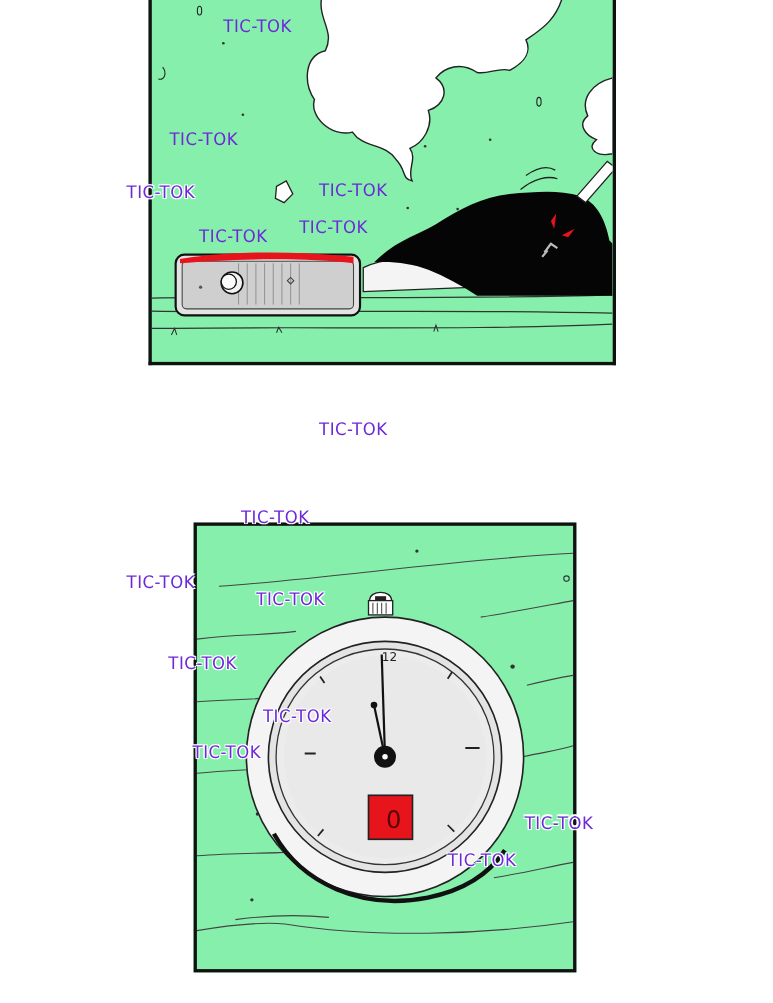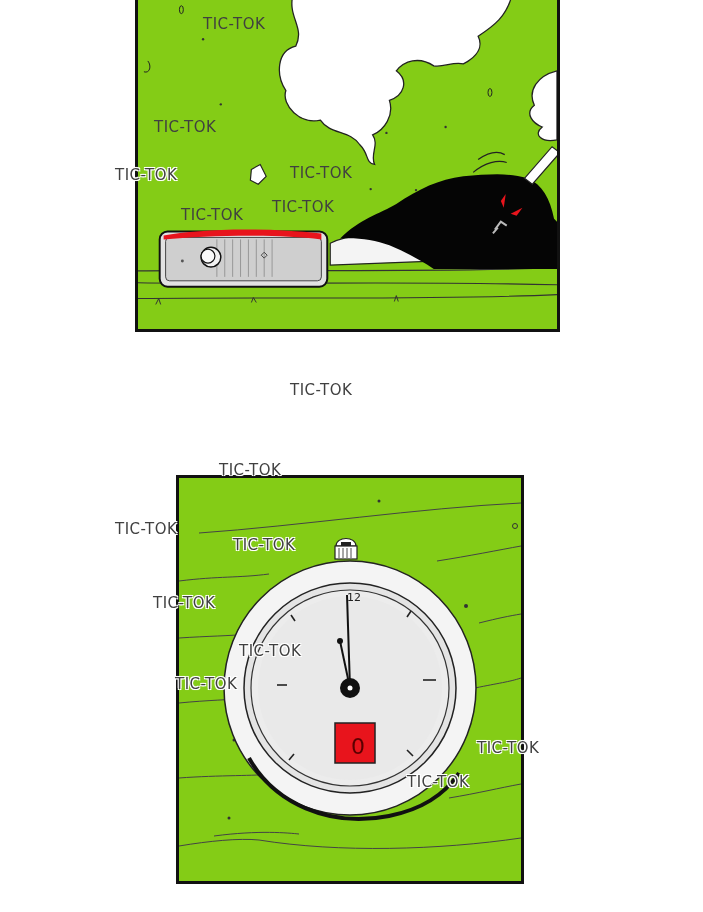--- a/index.html
+++ b/index.html
@@ -1,21 +1,21 @@
 <!DOCTYPE html>
 <html><head>
 <meta charset="utf-8">
 <style>
   html, body { margin:0; padding:0; background:#ffffff; }
   body { width:703px; height:912px; position:relative; overflow:hidden; font-family:"DejaVu Sans", sans-serif; }
-  .panel { position:absolute; background:#84cc16; box-sizing:border-box; border:3px solid #111; overflow:hidden; }
+  .panel { position:absolute; background:#86efac; box-sizing:border-box; border:3px solid #111; overflow:hidden; }
   #panel1 { left:135px; top:-4px; width:425px; height:336px; border-top:none; }
   #panel2 { left:176px; top:475px; width:348px; height:409px; }
   .panel svg.art { position:absolute; left:0; top:0; width:100%; height:100%; }
-  .sfx { position:absolute; font-family:"DejaVu Sans", sans-serif; font-size:15px; letter-spacing:0.5px; color:#404040; white-space:nowrap; line-height:1; transform:scaleY(1.05); }
+  .sfx { position:absolute; font-family:"DejaVu Sans", sans-serif; font-size:15px; letter-spacing:0.5px; color:#6d28d9; white-space:nowrap; line-height:1; transform:scaleY(1.05); }
   .sfx.outlined { text-shadow: -1px -1px 0 #fff, 1px -1px 0 #fff, -1px 1px 0 #fff, 1px 1px 0 #fff, 0 0 2px #fff; }
   .display { position:absolute; display:flex; align-items:center; justify-content:center; font-family:"DejaVu Sans", sans-serif; font-size:22px; color:#5a0000; }
 </style>
 </head>
 <body>
 
 <div class="panel" id="panel1">
   <svg class="art" viewBox="0 0 425 336">
 
     <path d="M158 -5 C150 20 170 30 160 50 C140 55 140 80 150 95 C145 110 165 130 185 125 C195 140 215 135 225 150 C235 160 230 168 240 170 C235 160 245 150 238 140 C250 135 260 120 255 105 C270 100 275 85 262 75 C270 65 285 60 300 70 C310 72 320 65 330 68 C345 60 350 50 345 40 C360 30 375 20 380 -5 Z" fill="#fff" stroke="#222" stroke-width="1.3"></path>

